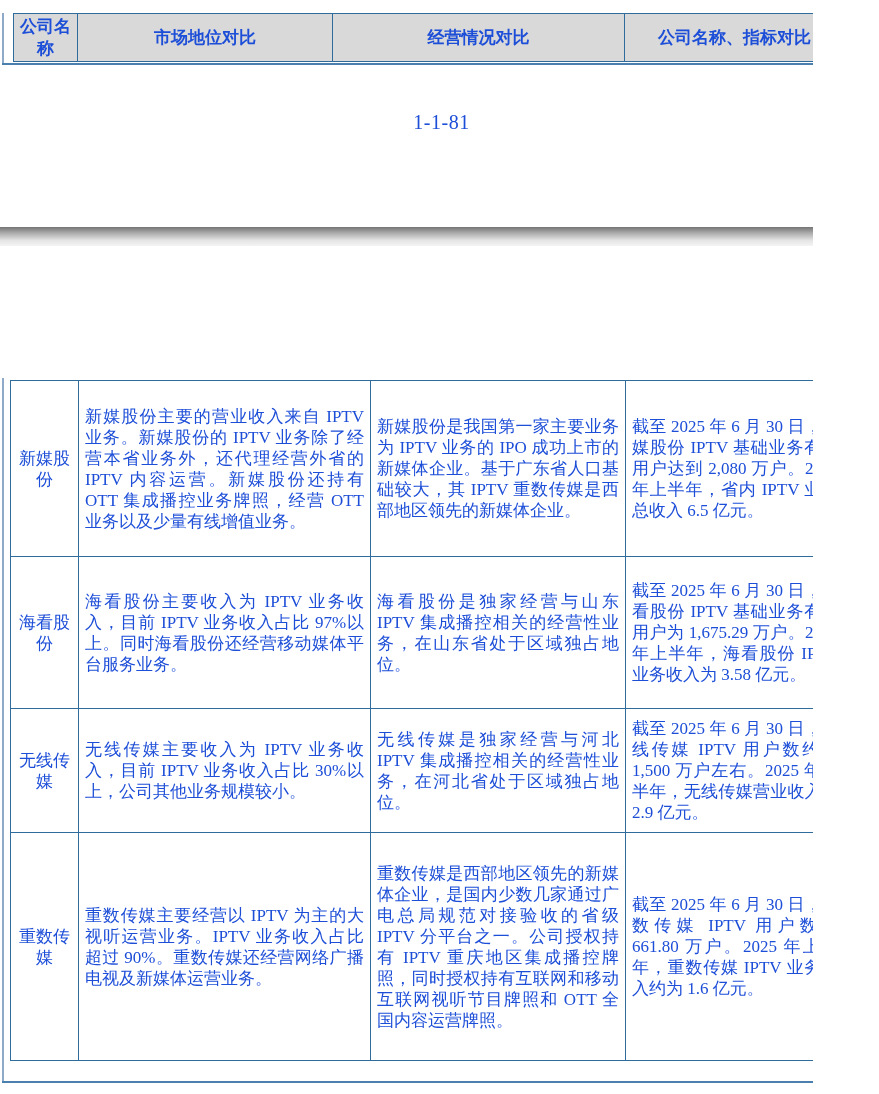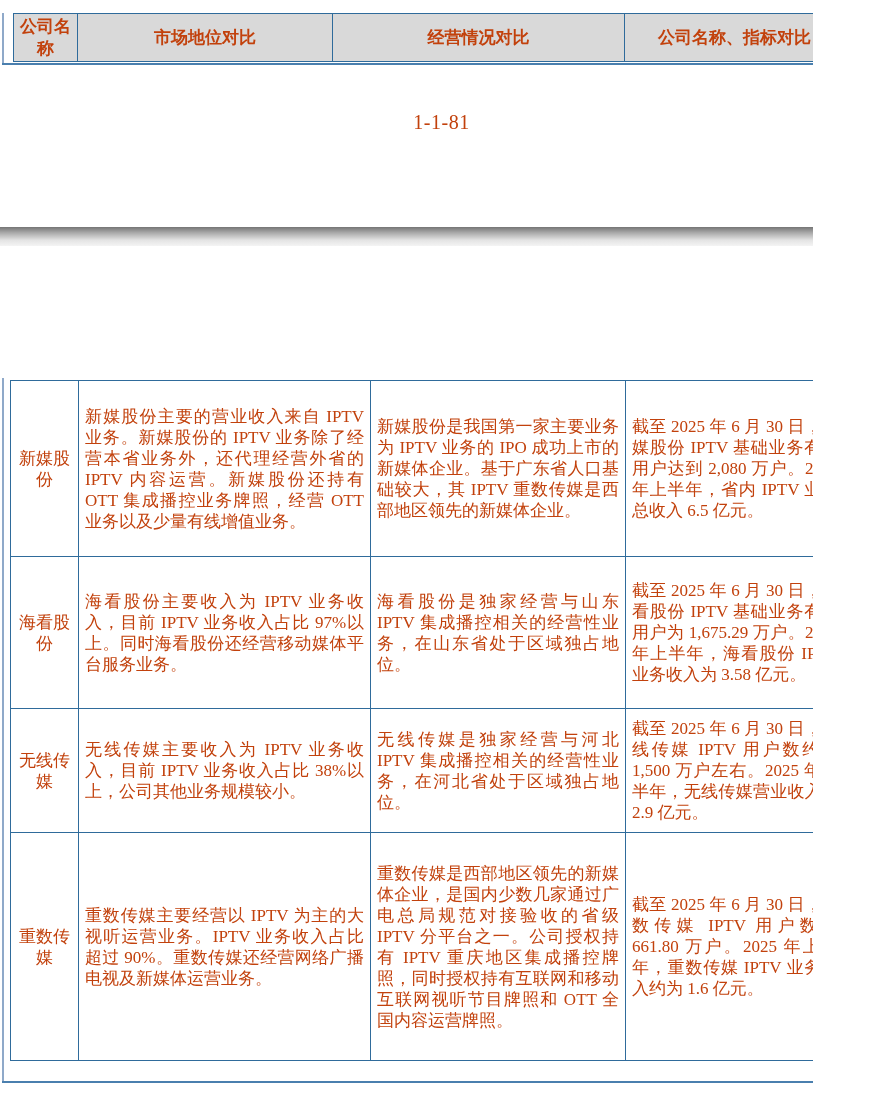--- a/index.html
+++ b/index.html
@@ -1,19 +1,19 @@
 <!DOCTYPE html>
 <html><head>
 <meta charset="utf-8">
 <style>
   * { margin:0; padding:0; box-sizing:border-box; }
   html,body { background:#ffffff; }
   .screen {
     position:relative; width:813px; height:1094px; overflow:hidden;
-    background:#ffffff; color:#c2410c;
+    background:#ffffff; color:#1d4ed8;
     font-family:"Liberation Serif","DejaVu Serif",serif;
   }
   
   .outer-vline { position:absolute; width:2px; background:#8fa9c9; }
   .outer-hline { position:absolute; height:2px; background:#4a7fae; }
   .header-row { position:absolute; left:13px; top:13px; height:49px; display:flex; }
   .header-cell {
     background:#d9d9d9; border:1.6px solid #2f6b9b;
     display:flex; align-items:center; justify-content:center;
     font-weight:bold; font-size:17px; line-height:1.25; text-align:center;
@@ -88,21 +88,21 @@
         <td>截至 2025 年 6 月 30 日，新媒股份 IPTV 基础业务有效用户达到 2,080 万户。2017 年上半年，省内 IPTV 业务总收入 6.5 亿元。</td>
       </tr>
       <tr class="r2">
         <td class="company">海看股份</td>
         <td>海看股份主要收入为 IPTV 业务收入，目前 IPTV 业务收入占比 97%以上。同时海看股份还经营移动媒体平台服务业务。</td>
         <td>海看股份是独家经营与山东 IPTV 集成播控相关的经营性业务，在山东省处于区域独占地位。</td>
         <td>截至 2025 年 6 月 30 日，海看股份 IPTV 基础业务有效用户为 1,675.29 万户。2025 年上半年，海看股份 IPTV 业务收入为 3.58 亿元。</td>
       </tr>
       <tr class="r3">
         <td class="company">无线传媒</td>
-        <td>无线传媒主要收入为 IPTV 业务收入，目前 IPTV 业务收入占比 38%以上，公司其他业务规模较小。</td>
+        <td>无线传媒主要收入为 IPTV 业务收入，目前 IPTV 业务收入占比 30%以上，公司其他业务规模较小。</td>
         <td>无线传媒是独家经营与河北 IPTV 集成播控相关的经营性业务，在河北省处于区域独占地位。</td>
         <td>截至 2025 年 6 月 30 日，无线传媒 IPTV 用户数约为 1,500 万户左右。2025 年上半年，无线传媒营业收入为 2.9 亿元。</td>
       </tr>
       <tr class="r4">
         <td class="company">重数传媒</td>
         <td>重数传媒主要经营以 IPTV 为主的大视听运营业务。IPTV 业务收入占比超过 90%。重数传媒还经营网络广播电视及新媒体运营业务。</td>
         <td>重数传媒是西部地区领先的新媒体企业，是国内少数几家通过广电总局规范对接验收的省级 IPTV 分平台之一。公司授权持有 IPTV 重庆地区集成播控牌照，同时授权持有互联网和移动互联网视听节目牌照和 OTT 全国内容运营牌照。</td>
         <td>截至 2025 年 6 月 30 日，重数传媒 IPTV 用户数为 661.80 万户。2025 年上半年，重数传媒 IPTV 业务收入约为 1.6 亿元。</td>
       </tr>
     </tbody>

